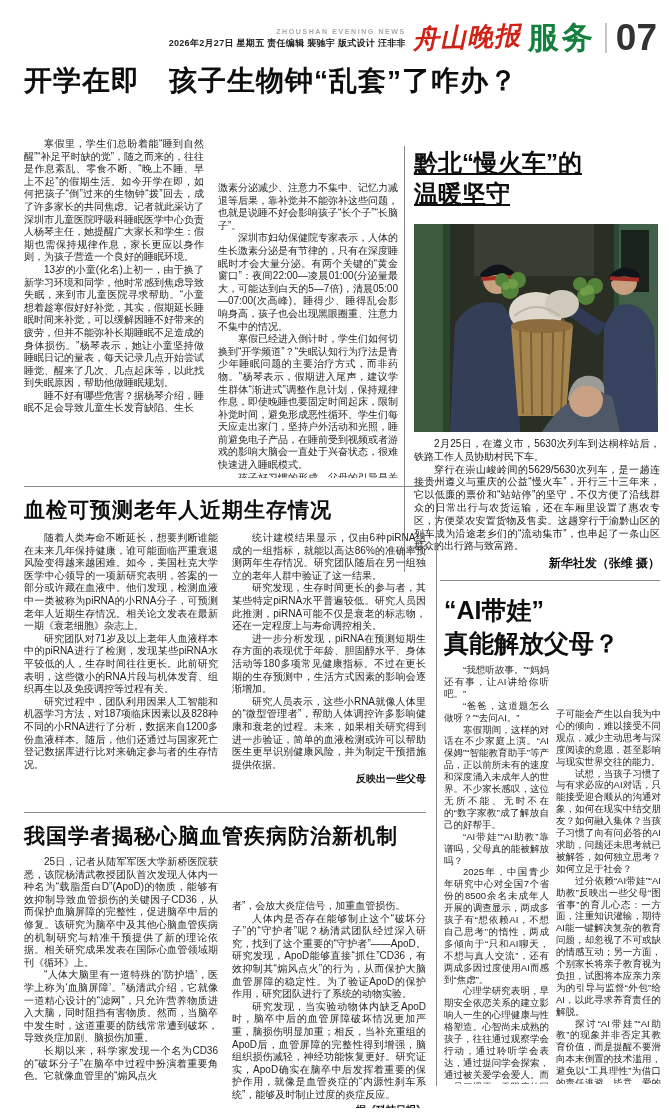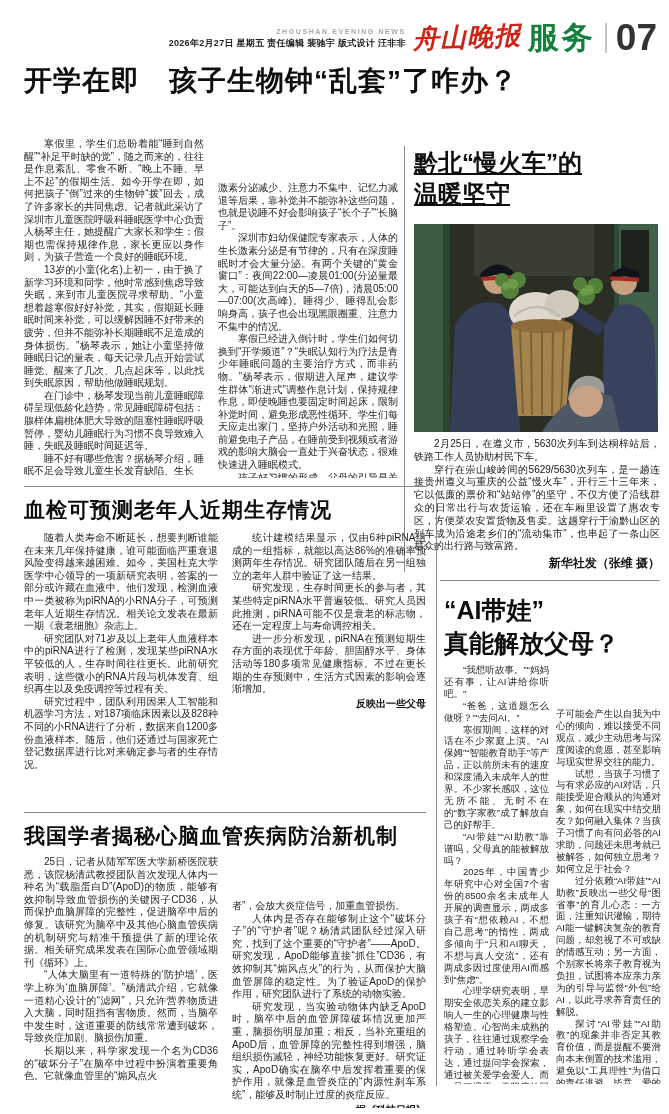--- a/index.html
+++ b/index.html
@@ -57,21 +57,20 @@
     <div class="hdr-sep"></div>
     <div class="pagenum">07</div>
   </div>
 
   <h1 class="abs main-hl" style="margin:0;">开学在即　孩子生物钟“乱套”了咋办？</h1>
 
   <div class="abs col" style="left:24px;top:138px;width:180px;height:340px;">
     <div class="plist">
         <p class="para">寒假里，学生们总盼着能“睡到自然醒”“补足平时缺的觉”，随之而来的，往往是作息紊乱、零食不断、“晚上不睡、早上不起”的假期生活。如今开学在即，如何把孩子“倒”过来的生物钟“拨”回去，成了许多家长的共同焦虑。记者就此采访了深圳市儿童医院呼吸科睡眠医学中心负责人杨琴主任，她提醒广大家长和学生：假期也需保持规律作息，家长更应以身作则，为孩子营造一个良好的睡眠环境。</p>
         <p class="para">13岁的小童(化名)上初一，由于换了新学习环境和同学，他时常感到焦虑导致失眠，来到市儿童医院寻求帮助。“小童想着趁寒假好好补觉，其实，假期延长睡眠时间来补觉，可以缓解因睡不好带来的疲劳，但并不能弥补长期睡眠不足造成的身体损伤。”杨琴表示，她让小童坚持做睡眠日记的量表，每天记录几点开始尝试睡觉、醒来了几次、几点起床等，以此找到失眠原因，帮助他做睡眠规划。</p>
-        <p class="para">在门诊中，杨琴发现当前儿童睡眠障碍呈现低龄化趋势，常见睡眠障碍包括：腺样体扁桃体肥大导致的阻塞性睡眠呼吸暂停，婴幼儿睡眠行为习惯不良导致难入睡，失眠及睡眠时间延迟等。</p>
         <p class="para">睡不好有哪些危害？据杨琴介绍，睡眠不足会导致儿童生长发育缺陷、生长</p>
       </div>
   </div>
   <div class="abs col cont" style="left:218px;top:138px;width:180px;height:340px;">
     <div class="plist">
         <p class="para">激素分泌减少、注意力不集中、记忆力减退等后果，靠补觉并不能弥补这些问题，也就是说睡不好会影响孩子“长个子”“长脑子”。</p>
         <p class="para">深圳市妇幼保健院专家表示，人体的生长激素分泌是有节律的，只有在深度睡眠时才会大量分泌。有两个关键的“黄金窗口”：夜间22:00—凌晨01:00(分泌量最大，可能达到白天的5—7倍)，清晨05:00—07:00(次高峰)。睡得少、睡得乱会影响身高，孩子也会出现黑眼圈重、注意力不集中的情况。</p>
         <p class="para">寒假已经进入倒计时，学生们如何切换到“开学频道”？“失眠认知行为疗法是青少年睡眠问题的主要治疗方式，而非药物。”杨琴表示，假期进入尾声，建议学生群体“渐进式”调整作息计划，保持规律作息，即使晚睡也要固定时间起床，限制补觉时间，避免形成恶性循环。学生们每天应走出家门，坚持户外活动和光照，睡前避免电子产品，在睡前受到视频或者游戏的影响大脑会一直处于兴奋状态，很难快速进入睡眠模式。</p>
         <p class="para">孩子好习惯的形成，父母的引导是关键。“我们也呼吁家长保持良好睡眠习惯，为孩子营造良好睡眠环境。”杨琴表示，如果孩子睡不着或频繁夜醒，应及时就医。</p>
       </div>
@@ -191,20 +190,21 @@
         <p class="para">随着人类寿命不断延长，想要判断谁能在未来几年保持健康，谁可能面临严重衰退风险变得越来越困难。如今，美国杜克大学医学中心领导的一项新研究表明，答案的一部分或许藏在血液中。他们发现，检测血液中一类被称为piRNA的小RNA分子，可预测老年人近期生存情况。相关论文发表在最新一期《衰老细胞》杂志上。</p>
         <p class="para">研究团队对71岁及以上老年人血液样本中的piRNA进行了检测，发现某些piRNA水平较低的人，生存时间往往更长。此前研究表明，这些微小的RNA片段与机体发育、组织再生以及免疫调控等过程有关。</p>
         <p class="para">研究过程中，团队利用因果人工智能和机器学习方法，对187项临床因素以及828种不同的小RNA进行了分析，数据来自1200多份血液样本。随后，他们还通过与国家死亡登记数据库进行比对来确定参与者的生存情况。</p>
       </div>
   </div>
   <div class="abs col" style="left:232px;top:532px;width:194px;height:276px;">
     <div class="plist">
         <p class="para">统计建模结果显示，仅由6种piRNA组成的一组指标，就能以高达86%的准确率预测两年生存情况。研究团队随后在另一组独立的老年人群中验证了这一结果。</p>
         <p class="para">研究发现，生存时间更长的参与者，其某些特定piRNA水平普遍较低。研究人员因此推测，piRNA可能不仅是衰老的标志物，还在一定程度上与寿命调控相关。</p>
         <p class="para">进一步分析发现，piRNA在预测短期生存方面的表现优于年龄、胆固醇水平、身体活动等180多项常见健康指标。不过在更长期的生存预测中，生活方式因素的影响会逐渐增加。</p>
+        <p class="para">研究人员表示，这些小RNA就像人体里的“微型管理者”，帮助人体调控许多影响健康和衰老的过程。未来，如果相关研究得到进一步验证，简单的血液检测或许可以帮助医生更早识别健康风险，并为制定干预措施提供依据。</p>
       </div>
     <p class="source">反映出一些父母</p>
   </div>
 
   <div class="abs hrule" style="left:24px;top:812px;width:402px;"></div>
   <h2 class="abs sec-hl" style="left:24px;top:822px;margin:0;">我国学者揭秘心脑血管疾病防治新机制</h2>
 
   <div class="abs col" style="left:24px;top:856px;width:194px;height:252px;">
     <div class="plist">
         <p class="para">25日，记者从陆军军医大学新桥医院获悉，该院杨清武教授团队首次发现人体内一种名为“载脂蛋白D”(ApoD)的物质，能够有效抑制导致血管损伤的关键因子CD36，从而保护血脑屏障的完整性，促进脑卒中后的修复。该研究为脑卒中及其他心脑血管疾病的机制研究与精准干预提供了新的理论依据。相关研究成果发表在国际心血管领域期刊《循环》上。</p>

